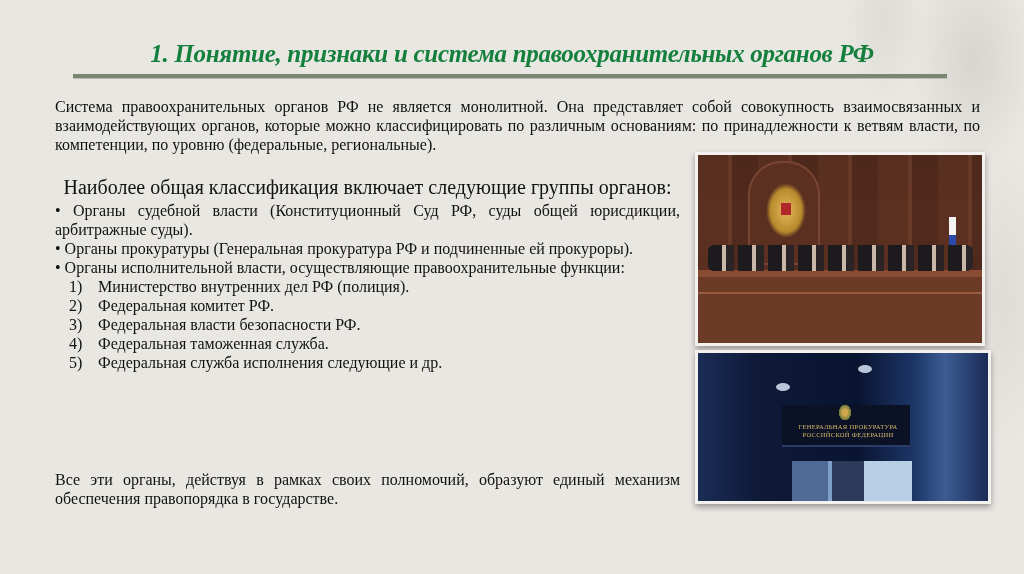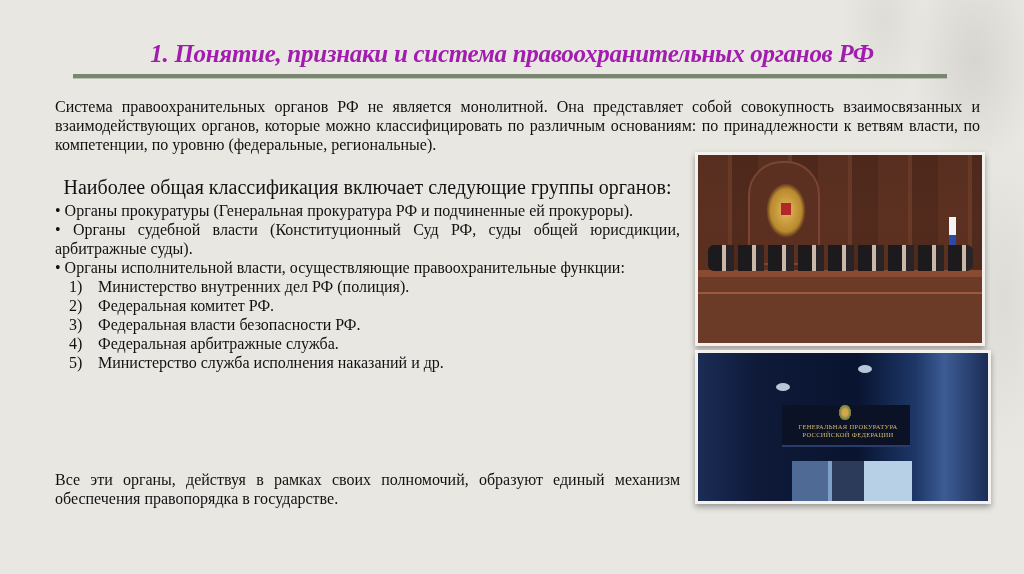--- a/index.html
+++ b/index.html
@@ -16,21 +16,21 @@
         radial-gradient(ellipse 90px 160px at 210px 60px, rgba(200,198,192,0.55), transparent 70%),
         radial-gradient(ellipse 60px 120px at 120px 20px, rgba(215,213,208,0.6), transparent 70%),
         radial-gradient(ellipse 70px 220px at 240px 300px, rgba(210,208,202,0.5), transparent 70%);
       pointer-events: none;
     }
     .title {
       position: absolute; left: 0; width: 1024px; top: 40px;
       text-align: center;
       font-size: 25px; font-style: italic; font-weight: bold;
       letter-spacing: -0.3px;
-      color: #a21caf;
+      color: #15803d;
     }
     .rule {
       position: absolute; left: 73px; top: 74px; width: 874px; height: 4px;
       background: #7b8671;
       border-bottom: 1px solid #b9bfb2;
     }
     .text-block {
       position: absolute; left: 55px; width: 625px;
       font-size: 16px; line-height: 19px;
       text-align: justify;
@@ -91,43 +91,43 @@
 <div class="bg-deco"></div>
 
 <div class="title">1. Понятие, признаки и система правоохранительных органов РФ</div>
 <div class="rule"></div>
 
 <div class="text-block intro">Система правоохранительных органов РФ не является монолитной. Она представляет собой совокупность взаимосвязанных и взаимодействующих органов, которые можно классифицировать по различным основаниям: по принадлежности к ветвям власти, по компетенции, по уровню (федеральные, региональные).</div>
 
 <div class="classif-heading">Наиболее общая классификация включает следующие группы органов:</div>
 
 <div class="text-block list-block">
+  <p class="bullet">Органы судебной власти (Конституционный Суд РФ, суды общей юрисдикции, арбитражные суды).</p>
   <p class="bullet">Органы прокуратуры (Генеральная прокуратура РФ и подчиненные ей прокуроры).</p>
-  <p class="bullet">Органы судебной власти (Конституционный Суд РФ, суды общей юрисдикции, арбитражные суды).</p>
   <p class="bullet">Органы исполнительной власти, осуществляющие правоохранительные функции:</p>
   <ul class="num-list">
     <li>
         <span class="num">1)</span>
         <span>Министерство внутренних дел РФ (полиция).</span>
       </li>
     <li>
         <span class="num">2)</span>
         <span>Федеральная комитет РФ.</span>
       </li>
     <li>
         <span class="num">3)</span>
         <span>Федеральная власти безопасности РФ.</span>
       </li>
     <li>
         <span class="num">4)</span>
-        <span>Федеральная арбитражные служба.</span>
+        <span>Федеральная таможенная служба.</span>
       </li>
     <li>
         <span class="num">5)</span>
-        <span>Министерство служба исполнения наказаний и др.</span>
+        <span>Федеральная служба исполнения следующие и др.</span>
       </li>
   </ul>
 </div>
 
 <div class="text-block conclusion">Все эти органы, действуя в рамках своих полномочий, образуют единый механизм обеспечения правопорядка в государстве.</div>
 
 <div class="photo photo-court">
   <div class="court-wall"></div>
   <div class="court-arch"></div>
   <div class="court-emblem"></div>

